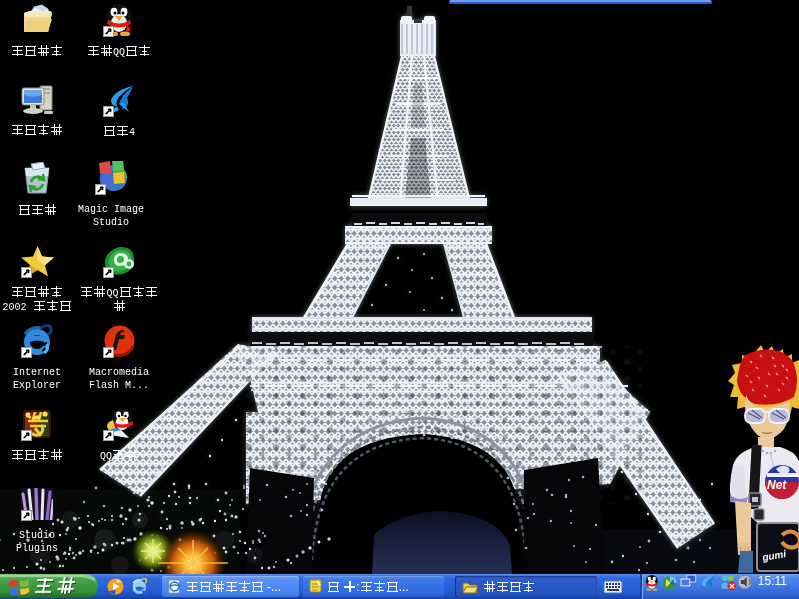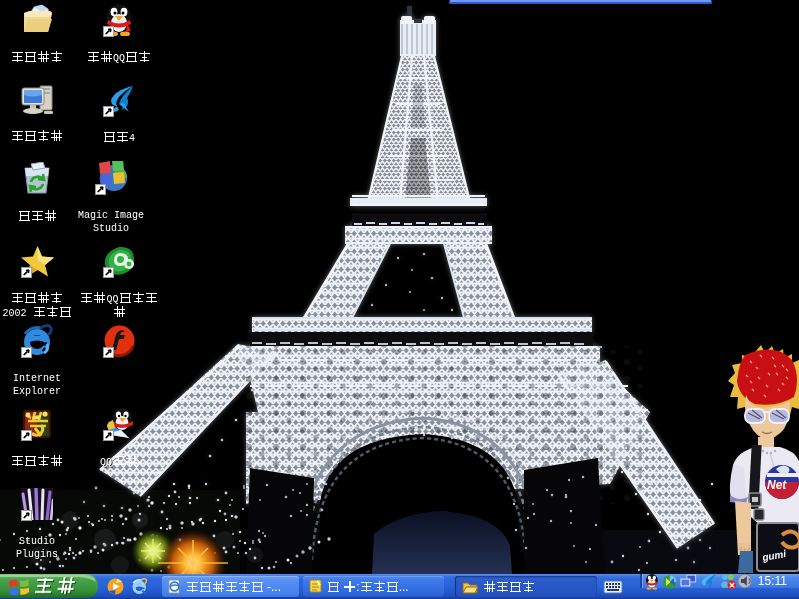--- a/index.html
+++ b/index.html
@@ -1,28 +1,28 @@
 <!DOCTYPE html>
 <html><head><meta charset="utf-8">
 <style>
 html,body{margin:0;padding:0;background:#000;}
 body{width:799px;height:599px;overflow:hidden;position:relative;font-family:"Liberation Sans",sans-serif;}
 #wall{position:absolute;left:0;top:0;}
 .ico{position:absolute;width:110px;text-align:center;}
 .ico svg.main{display:block;margin:0 auto;}
-.lbl{color:#fff;font:10px "Liberation Mono",monospace;letter-spacing:0px;line-height:13px;margin-top:15px;text-shadow:1px 1px 1px #000;}
+.lbl{color:#fff;font:10px "Liberation Mono",monospace;letter-spacing:0px;line-height:13px;margin-top:9px;text-shadow:1px 1px 1px #000;}
 .h{display:inline-block;width:11px;height:11px;margin:0 1px;vertical-align:-1px;background-repeat:no-repeat;}
 .ga{background-image:linear-gradient(#fff,#fff),linear-gradient(#fff,#fff),linear-gradient(#fff,#fff),linear-gradient(#fff,#fff);background-size:11px 1px,9px 1px,11px 1px,1px 10px;background-position:0 1px,1px 5px,0 9px,5px 1px;}
 .gb{background-image:linear-gradient(#fff,#fff),linear-gradient(#fff,#fff),linear-gradient(#fff,#fff),linear-gradient(#fff,#fff),linear-gradient(#fff,#fff);background-size:1px 10px,1px 10px,11px 1px,11px 1px,7px 1px;background-position:1px 1px,9px 1px,0 1px,0 10px,2px 5px;}
 .gc{background-image:linear-gradient(#fff,#fff),linear-gradient(#fff,#fff),linear-gradient(#fff,#fff),linear-gradient(#fff,#fff),linear-gradient(#fff,#fff);background-size:1px 11px,1px 11px,11px 1px,11px 1px,1px 6px;background-position:3px 0,8px 0,0 3px,0 7px,5px 5px;}
 .gd{background-image:linear-gradient(#fff,#fff),linear-gradient(#fff,#fff),linear-gradient(#fff,#fff),linear-gradient(#fff,#fff);background-size:11px 1px,1px 11px,5px 1px,9px 1px;background-position:0 2px,5px 0,3px 6px,1px 9px;}
 #bar{position:absolute;left:0;top:574px;width:799px;height:25px;background:linear-gradient(#5c90ee 0,#3d76e4 2px,#2e66dc 5px,#2a62d8 12px,#2056cc 19px,#1c4ab4 23px,#15389c 25px);}
 .tb{position:absolute;top:2px;height:21px;border-radius:3px;color:#fff;font-size:12px;display:flex;align-items:center;padding-left:4px;box-sizing:border-box;}
 .tb .h{margin:0 1px;}
-#tray{position:absolute;right:0;top:0;height:14px;display:flex;align-items:center;background:linear-gradient(#66a2f2 0,#4d87ea 4px,#3f79e4 12px,#3064d4 21px,#2450b0 25px);padding-left:4px;box-shadow:inset 2px 0 0 #1a44a0, inset 3px 0 0 #7aa8f8;}
+#tray{position:absolute;right:0;top:0;height:25px;display:flex;background:linear-gradient(#66a2f2 0,#4d87ea 4px,#3f79e4 12px,#3064d4 21px,#2450b0 25px);padding-left:4px;box-shadow:inset 2px 0 0 #1a44a0, inset 3px 0 0 #7aa8f8;}
 #clock{color:#fff;font:12px "Liberation Sans",sans-serif;margin:0 12px 0 4px;}
 </style></head>
 <body>
 <svg id="wall" width="799" height="599" xmlns="http://www.w3.org/2000/svg">
 <defs>
 <pattern id="lat" width="13" height="9" patternUnits="userSpaceOnUse">
  <rect width="13" height="9" fill="#aab4c4" opacity="0.62"></rect>
  <path d="M0 0 L6.5 8 L13 0 M0 8 L6.5 0 L13 8 M0 4.5 h13" stroke="#eef2f8" stroke-width="1.8" fill="none"></path>
 </pattern>
 <pattern id="lat2" width="9" height="7" patternUnits="userSpaceOnUse">
@@ -582,20 +582,21 @@
     <svg style="position:absolute;left:39px;top:23px" width="11" height="11" viewBox="0 0 11 11">
       <rect x="0.5" y="0.5" width="10" height="10" fill="#fff" stroke="#9a9a9a" stroke-width="1"></rect>
       <path d="M2.5 8.5 L7 4 L7 6.8 L8.2 3 L4.4 3.2 L6 4 L2.5 7.2 Z" fill="#000"></path>
       <path d="M3 8 L6.5 4.5 M8 3 L5 3.4 M8 3 L7.4 6" stroke="#000" stroke-width="1.4" fill="none"></path>
     </svg>
  <svg class="main" width="33" height="33" viewBox="0 0 33 33">
   <circle cx="16.5" cy="16.5" r="15" fill="#e03010"></circle>
   <path d="M6 28 a15 15 0 0 0 24 -6" fill="none" stroke="#901800" stroke-width="3"></path>
   <path d="M20 6 q-6 0 -7.5 6.5 L9 26 h4.2 l2.8 -11 h4.8 l1 -4 h-4.8 q0.8 -4 4.8 -3.2 Z" fill="#151515"></path>
  </svg>
+ <div class="lbl">Macromedia<br>Flash M...</div>
 </div>
 <div class="ico" style="left:-18px;top:408px">
     <svg style="position:absolute;left:39px;top:22px" width="11" height="11" viewBox="0 0 11 11">
       <rect x="0.5" y="0.5" width="10" height="10" fill="#fff" stroke="#9a9a9a" stroke-width="1"></rect>
       <path d="M2.5 8.5 L7 4 L7 6.8 L8.2 3 L4.4 3.2 L6 4 L2.5 7.2 Z" fill="#000"></path>
       <path d="M3 8 L6.5 4.5 M8 3 L5 3.4 M8 3 L7.4 6" stroke="#000" stroke-width="1.4" fill="none"></path>
     </svg>
  <svg class="main" width="32" height="32" viewBox="0 0 32 32">
   <rect x="2" y="2" width="28" height="28" rx="2" fill="#3a1008"></rect>
   <rect x="4" y="4" width="12" height="24" fill="#8a2818"></rect>

